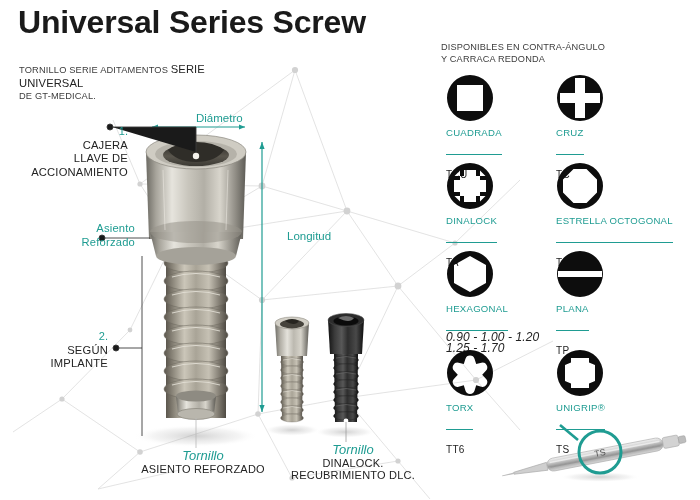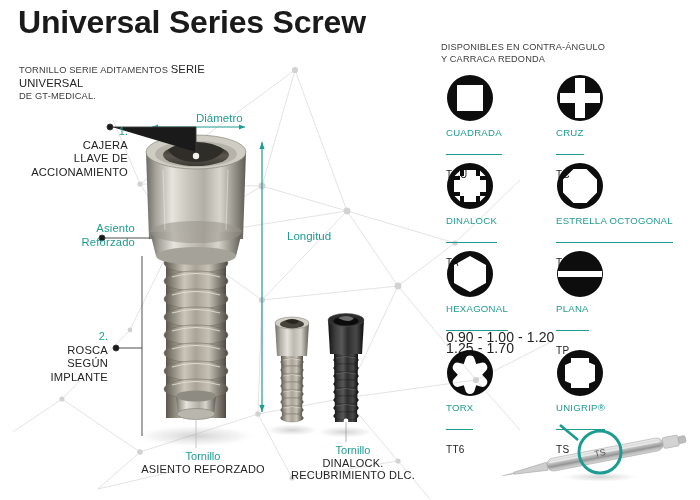--- a/index.html
+++ b/index.html
@@ -43,21 +43,21 @@
   .callout .num{color:#1f9c92;font-size:11px;}
   .callout .txt{color:#232323;font-size:11.2px;letter-spacing:0.2px;}
   .callout .teal{color:#1f9c92;font-size:11.2px;letter-spacing:0.2px;}
 
   #callout-cajera{left:0px;top:125px;width:128px;}
   #callout-asiento{left:0px;top:222px;width:100px;margin-left:35px;}
   #callout-rosca{left:0px;top:330px;width:108px;}
 
   
   .cap{position:absolute;text-align:center;line-height:12.5px;}
-  .cap .teal{color:#1f9c92;font-size:11px;}
+  .cap .teal{color:#1f9c92;font-size:13px;font-style:italic;}
   .cap .blk{color:#232323;font-size:11px;letter-spacing:0.2px;}
   #cap-main{left:108px;top:450px;width:190px;}
   #cap-dina{left:273px;top:444px;width:160px;}
 
   
   .dimlabel{position:absolute;color:#1f9c92;font-size:11.5px;margin-left:20px;}
   #lbl-diametro{left:176px;top:112px;}
   #lbl-longitud{left:267px;top:230px;}
 
   
@@ -65,22 +65,22 @@
   .drive .name{
     font-size:9.6px;color:#1f9c92;letter-spacing:0.25px;
     border-bottom:1.3px solid #1f9c92;display:inline-block;
     padding-bottom:16px;margin-top:2px;
   }
   .drive .code{
     font-size:10px;color:#232323;letter-spacing:0.3px;
     display:block;margin-top:14px;
   }
   .drive .sizes{
-    font-size:14px;color:#232323;letter-spacing:0.1px;
-    display:block;margin-top:1px;line-height:11px;
+    font-size:12px;color:#232323;letter-spacing:0.1px;
+    display:block;margin-top:1px;line-height:11px;font-style:italic;
   }
 
   
   #drv-0{left:446px;top:74px;}
   #drv-1{left:556px;top:74px;}
   #drv-2{left:446px;top:162px;}
   #drv-3{left:556px;top:162px;}
   #drv-4{left:446px;top:250px;}
   #drv-5{left:556px;top:250px;}
   #drv-6{left:446px;top:349px;}
@@ -375,21 +375,20 @@
     <div class="txt">ACCIONAMIENTO</div>
   </div>
 
   <div class="callout" id="callout-asiento">
     <div class="teal">Asiento</div>
     <div class="teal">Reforzado</div>
   </div>
 
   <div class="callout" id="callout-rosca">
     <div class="num">2.</div>
-    <div class="txt">ROSCA</div>
     <div class="txt">SEGÚN</div>
     <div class="txt">IMPLANTE</div>
   </div>
 
   <div class="dimlabel" id="lbl-diametro">Diámetro</div>
   <div class="dimlabel" id="lbl-longitud">Longitud</div>
 
   <div class="cap" id="cap-main">
     <div class="teal">Tornillo</div>
     <div class="blk">ASIENTO REFORZADO</div>

